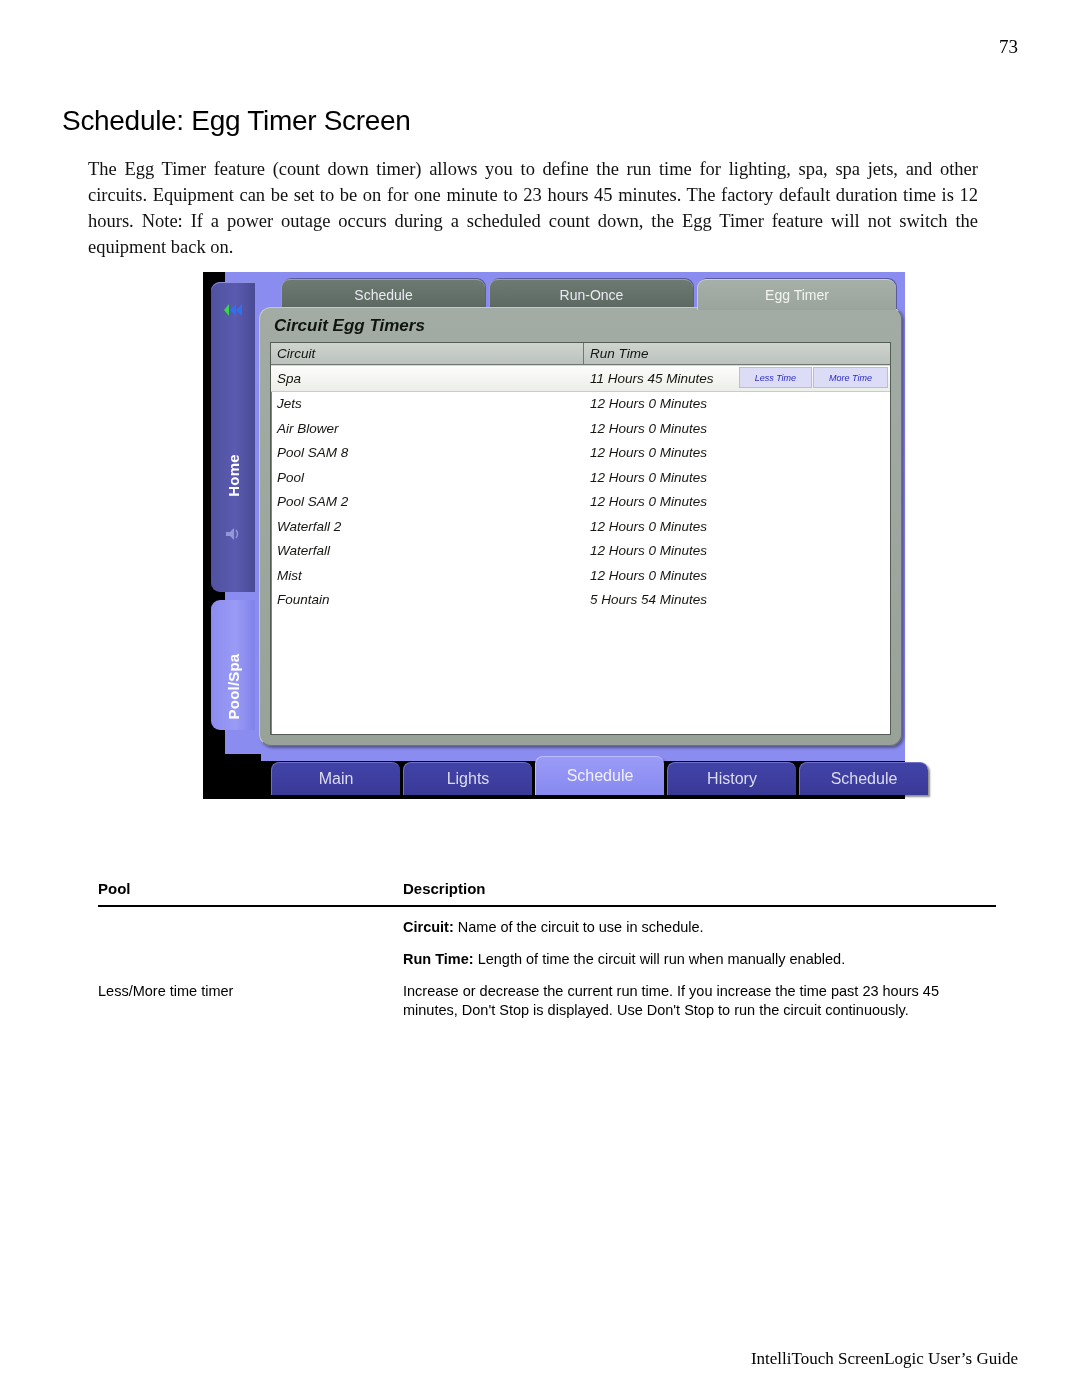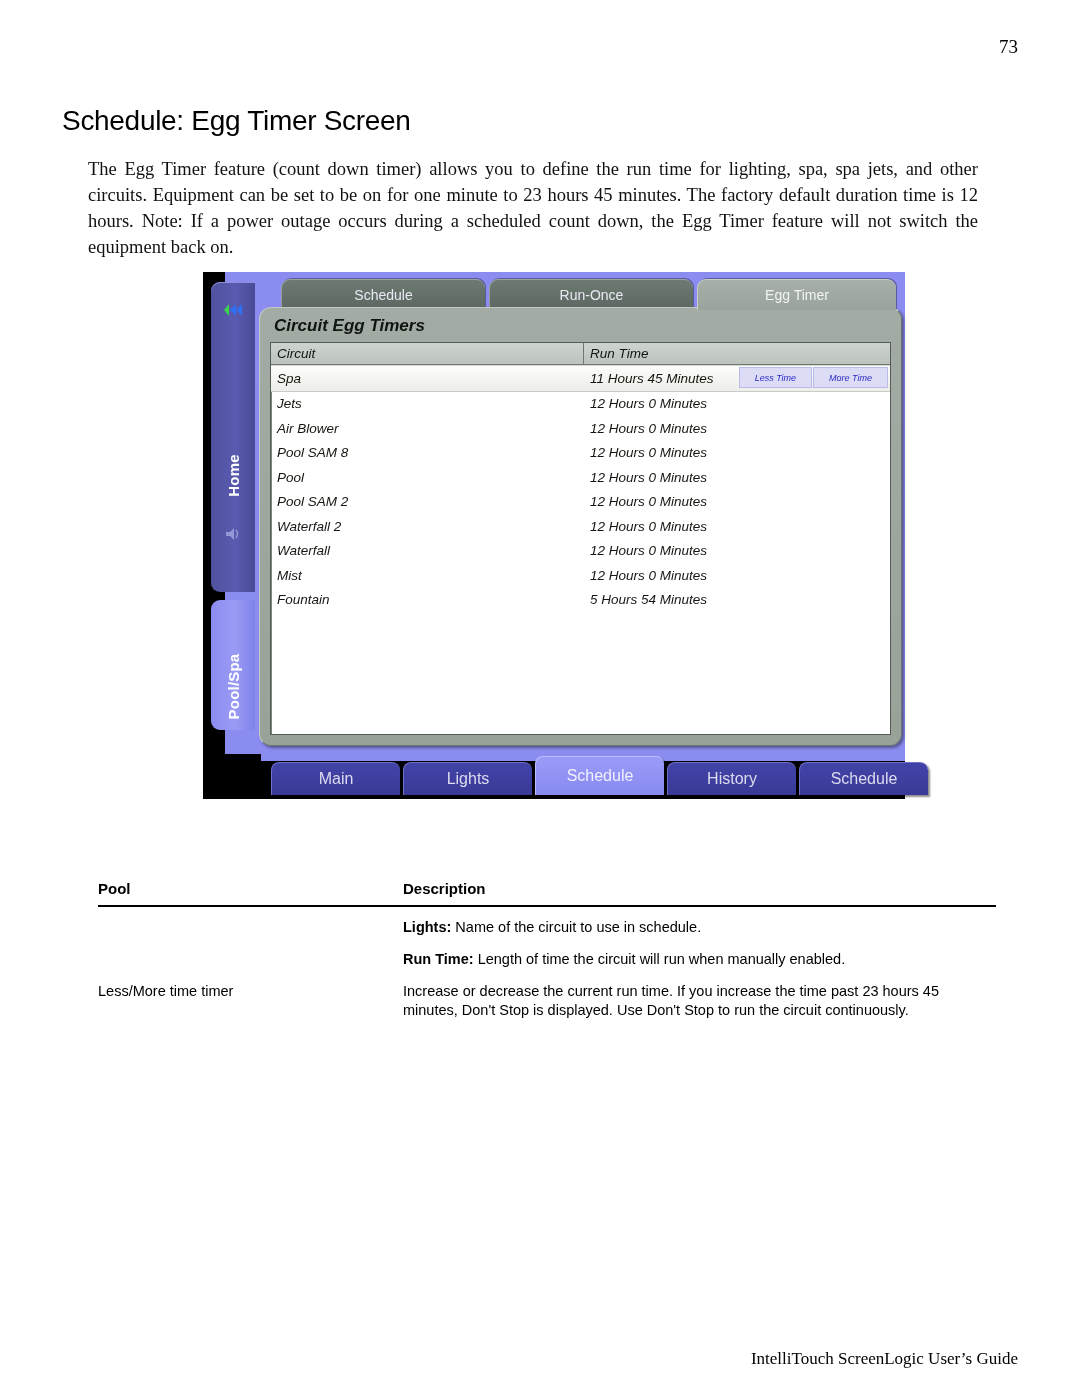--- a/index.html
+++ b/index.html
@@ -479,21 +479,21 @@
 
 <div class="desc">
   <div class="desc-head">
     <div class="col-name">Pool</div>
     <div class="col-desc">Description</div>
   </div>
   <div class="desc-rule"></div>
   <div id="desc-rows">
       <div class="desc-row">
         <div class="col-name"></div>
-        <div class="col-desc"><b>Lights:</b><span> Name of the circuit to use in schedule.</span></div>
+        <div class="col-desc"><b>Circuit:</b><span> Name of the circuit to use in schedule.</span></div>
       </div>
       <div class="desc-row">
         <div class="col-name"></div>
         <div class="col-desc"><b>Run Time:</b><span> Length of time the circuit will run when manually enabled.</span></div>
       </div>
       <div class="desc-row">
         <div class="col-name">Less/More time timer</div>
         <div class="col-desc"><span>Increase or decrease the current run time. If you increase the time past 23 hours 45 minutes,  Don't  Stop is displayed. Use Don't Stop to run the circuit continuously.</span></div>
       </div>
     </div>

